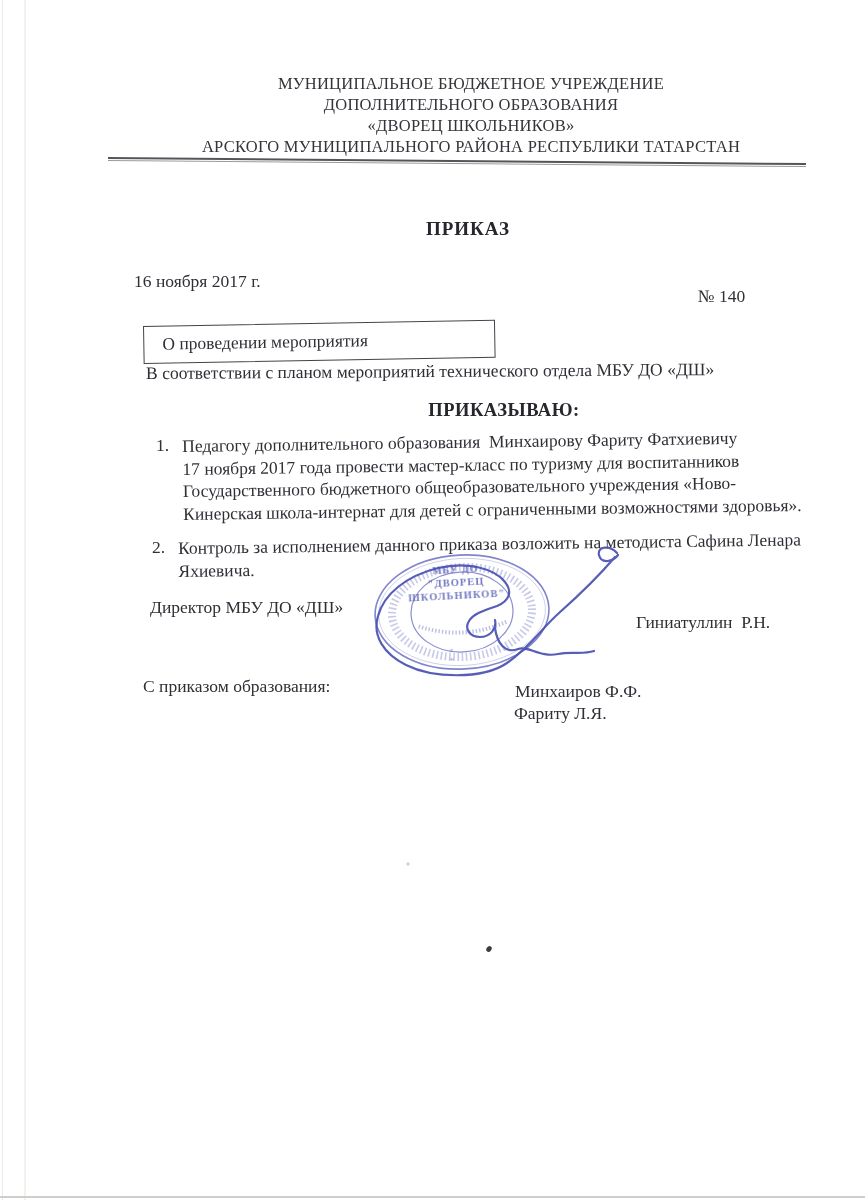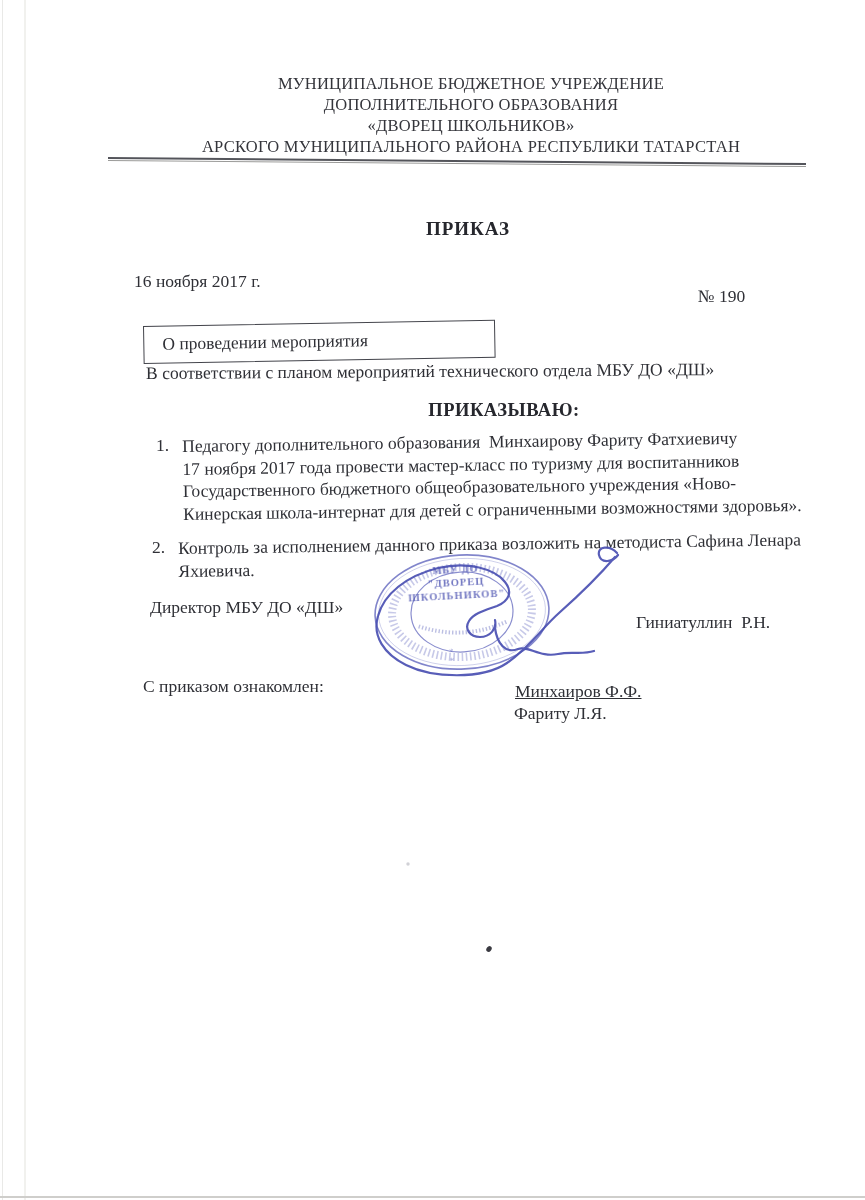--- a/index.html
+++ b/index.html
@@ -33,21 +33,21 @@
   .order-heading{top:400px;left:86px;width:836px;text-align:center;
     font-weight:bold;font-size:18.5px;letter-spacing:.5px;color:#26272d;z-index:6;}
   .item-lines .line{display:block;white-space:pre;font-size:17.5px;line-height:22.6px;}
   .item1-num{top:435px;left:156px;z-index:6;}
   .item1-lines{top:435px;left:182px;transform:rotate(-.85deg);transform-origin:left top;z-index:6;}
   .item2-num{top:537px;left:152px;z-index:6;}
   .item2-lines{top:537px;left:178px;transform:rotate(-.8deg);transform-origin:left top;z-index:6;}
   .director-label{top:597px;left:150px;z-index:6;text-align:center;}
   .director-name{top:612px;left:636px;z-index:6;text-align:right;}
   .ack-label{top:676px;left:143px;z-index:6;}
-  .ack-name-1{top:681px;left:515px;z-index:6;text-decoration:underline;}
+  .ack-name-1{top:681px;left:515px;z-index:6;}
   .ack-name-2{top:703px;left:514px;z-index:6;}
   
   .stamp-rings{left:0;top:0;z-index:4;pointer-events:none;}
   .stamp-text{top:563px;left:396px;width:120px;text-align:center;
     transform:rotate(-3deg);color:#5c62b8;z-index:5;
     font-weight:bold;letter-spacing:1px;filter:blur(.3px);opacity:.85;}
   .stamp-text .sline{display:block;white-space:pre;}
   .sline0{font-size:10px;line-height:13px;}
   .sline1,.sline2{font-size:10.5px;line-height:13px;}
   .sig-layer{left:0;top:0;z-index:7;pointer-events:none;}
@@ -64,21 +64,21 @@
   <div class="abs org-header">
     <span class="line">МУНИЦИПАЛЬНОЕ БЮДЖЕТНОЕ УЧРЕЖДЕНИЕ</span>
     <span class="line">ДОПОЛНИТЕЛЬНОГО ОБРАЗОВАНИЯ</span>
     <span class="line">«ДВОРЕЦ ШКОЛЬНИКОВ»</span>
     <span class="line">АРСКОГО МУНИЦИПАЛЬНОГО РАЙОНА РЕСПУБЛИКИ ТАТАРСТАН</span>
   </div>
   <div class="abs header-rule"></div>
 
   <div class="abs doc-title t">ПРИКАЗ</div>
   <div class="abs doc-date t">16 ноября 2017 г.</div>
-  <div class="abs doc-number t">№ 190</div>
+  <div class="abs doc-number t">№ 140</div>
 
   <div class="abs subject-box">
     <span class="t">О проведении мероприятия</span>
   </div>
 
   <div class="abs intro t">В соответствии с планом мероприятий технического отдела МБУ ДО «ДШ»</div>
   <div class="abs order-heading t">ПРИКАЗЫВАЮ:</div>
 
   <div class="abs item1-num t">1.</div>
   <div class="abs item1-lines item-lines">
@@ -90,21 +90,21 @@
 
   <div class="abs item2-num t">2.</div>
   <div class="abs item2-lines item-lines">
     <span class="line">Контроль за исполнением данного приказа возложить на методиста Сафина Ленара</span>
     <span class="line">Яхиевича.</span>
   </div>
 
   <div class="abs director-label t">Директор МБУ ДО «ДШ»</div>
   <div class="abs director-name t">Гиниатуллин  Р.Н.</div>
 
-  <div class="abs ack-label t">С приказом ознакомлен:</div>
+  <div class="abs ack-label t">С приказом образования:</div>
   <div class="abs ack-name-1 t">Минхаиров Ф.Ф.</div>
   <div class="abs ack-name-2 t">Фариту Л.Я.</div>
 
   <svg class="abs stamp-rings" width="865" height="1200" viewBox="0 0 865 1200">
     <g fill="none" stroke="#6b70c2" transform="rotate(-3 462 612)">
       <ellipse cx="462" cy="612" rx="87" ry="57" stroke-width="1.6" opacity="0.85"></ellipse>
       <ellipse cx="462" cy="612" rx="83.5" ry="53.5" stroke-width="0.7" opacity="0.45"></ellipse>
       <ellipse cx="462" cy="612" rx="70" ry="45" stroke-width="8" stroke-dasharray="1.6 2.6" opacity="0.38"></ellipse>
       <ellipse cx="462" cy="612" rx="51" ry="40" stroke-width="1.2" opacity="0.8"></ellipse>
       <path d="M418 624 Q462 641 506 624" stroke-width="4" stroke-dasharray="1.4 2" opacity="0.45"></path>

